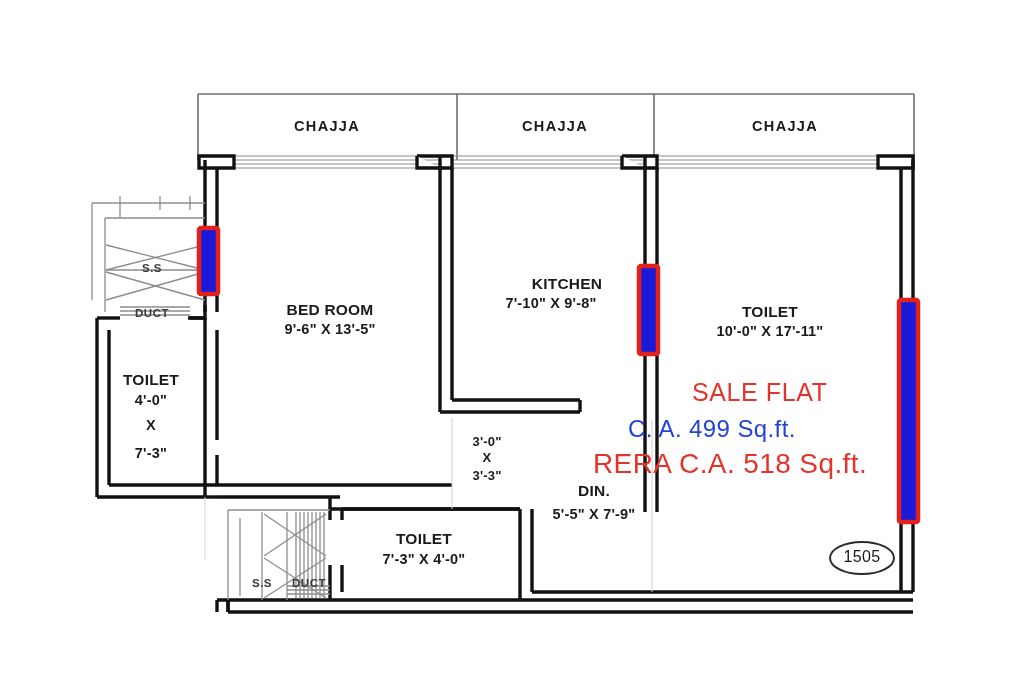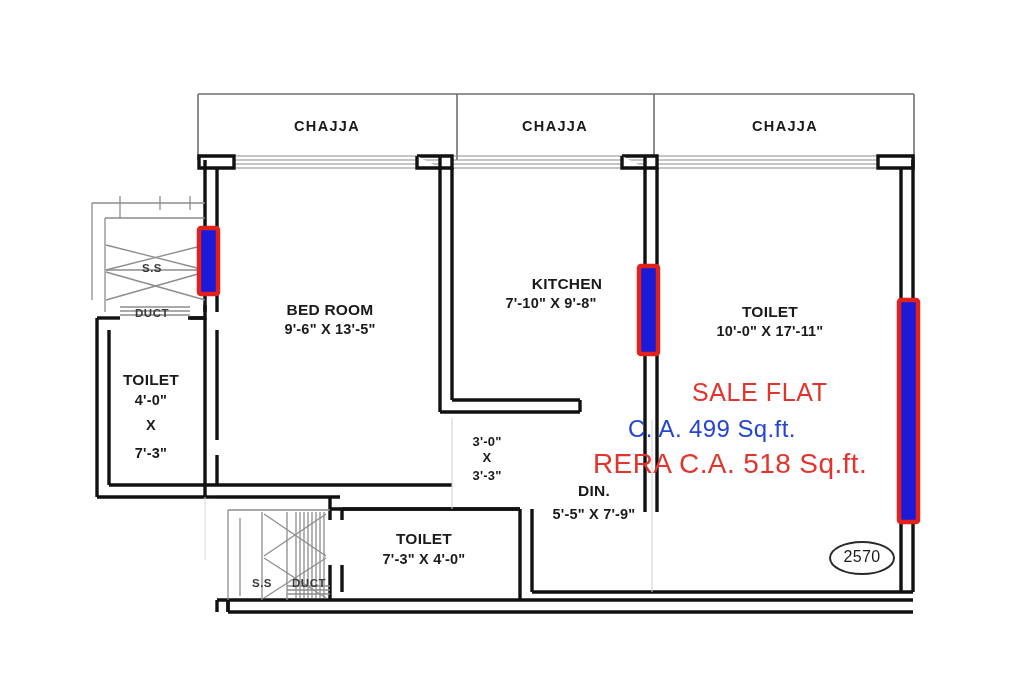--- a/index.html
+++ b/index.html
@@ -249,15 +249,15 @@
   <div class="lbl lbl-tiny centered" style="left:152px; top:234px;">S.S</div>
   <div class="lbl lbl-tiny centered" style="left:152px; top:279px;">DUCT</div>
 
   <div class="lbl lbl-tiny centered" style="left:262px; top:549px;">S.S</div>
   <div class="lbl lbl-tiny centered" style="left:309px; top:549px;">DUCT</div>
 
   <div class="lbl-sale sale-title" style="left:692px; top:378px;">SALE FLAT</div>
   <div class="lbl-sale sale-ca" style="left:628px; top:415px;">C. A. 499 Sq.ft.</div>
   <div class="lbl-sale sale-rera" style="left:593px; top:448px;">RERA C.A. 518 Sq.ft.</div>
 
-  <div class="flatno centered" style="left:862px; top:548px;">2570</div>
+  <div class="flatno centered" style="left:862px; top:548px;">1505</div>
 
 </div>
 
 </body></html>

